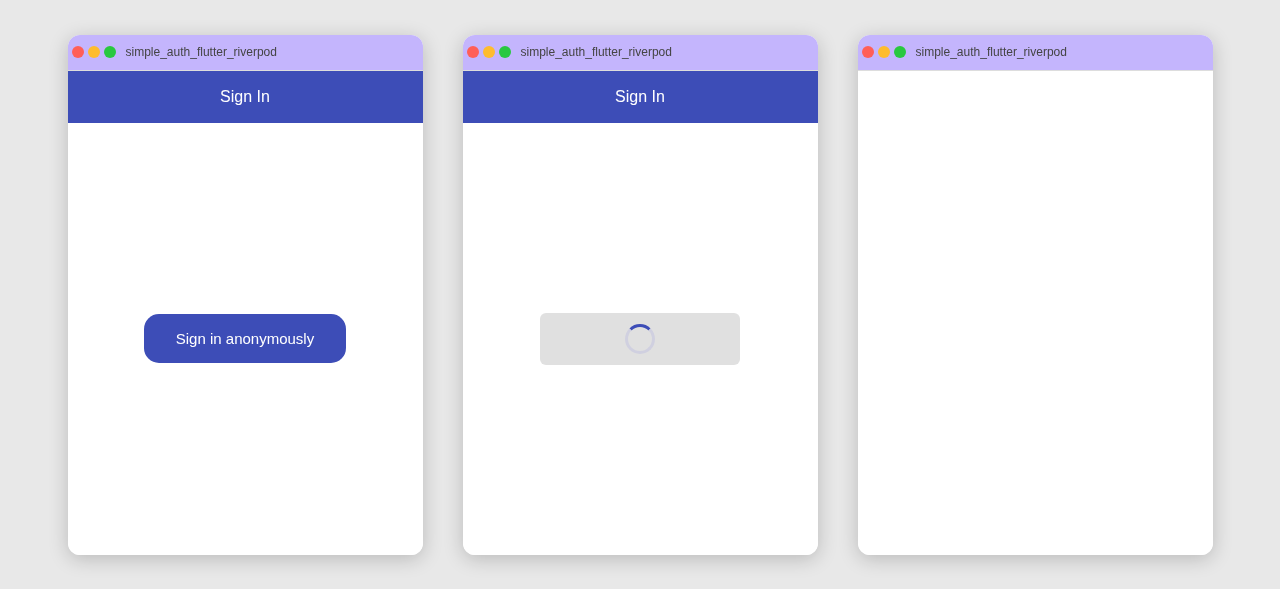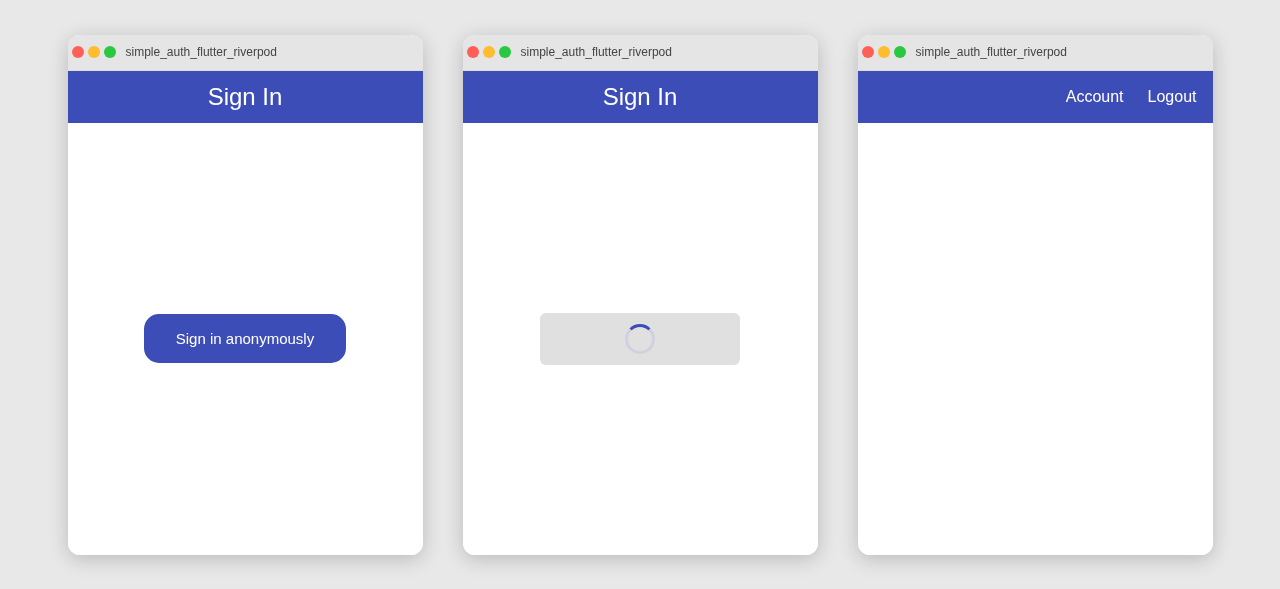--- a/index.html
+++ b/index.html
@@ -24,21 +24,21 @@
       height: 520px;
       background: #ffffff;
       border-radius: 12px;
       box-shadow: 0 4px 20px rgba(0,0,0,0.2);
       overflow: hidden;
       display: flex;
       flex-direction: column;
     }
 
     .title-bar {
-      background: #e5e5e5;
+      background: #c4b5fd;
       height: 36px;
       display: flex;
       align-items: center;
       padding: 0 4px;
       gap: 4px;
       border-bottom: 1px solid #ddd;
       flex-shrink: 0;
     }
 
     .traffic-light {
@@ -62,21 +62,21 @@
       background: #3d4db7;
       height: 52px;
       display: flex;
       align-items: center;
       justify-content: center;
       flex-shrink: 0;
     }
 
     .app-bar-title {
       color: white;
-      font-size: 24px;
+      font-size: 16px;
       font-weight: 500;
     }
 
     .app-bar-actions {
       display: flex;
       align-items: center;
       justify-content: flex-end;
       gap: 24px;
       padding-right: 16px;
       width: 100%;
@@ -169,21 +169,15 @@
   </div>
 </div>
 
 <div class="phone-frame">
   <div class="title-bar">
     <div class="traffic-light traffic-red"></div>
     <div class="traffic-light traffic-yellow"></div>
     <div class="traffic-light traffic-green"></div>
     <span class="title-bar-text">simple_auth_flutter_riverpod</span>
   </div>
-  <div class="app-bar">
-    <div class="app-bar-actions">
-      <span class="app-bar-action-text">Account</span>
-      <span class="app-bar-action-text">Logout</span>
-    </div>
-  </div>
   <div class="screen-content">
   </div>
 </div>
 
 </body></html>

